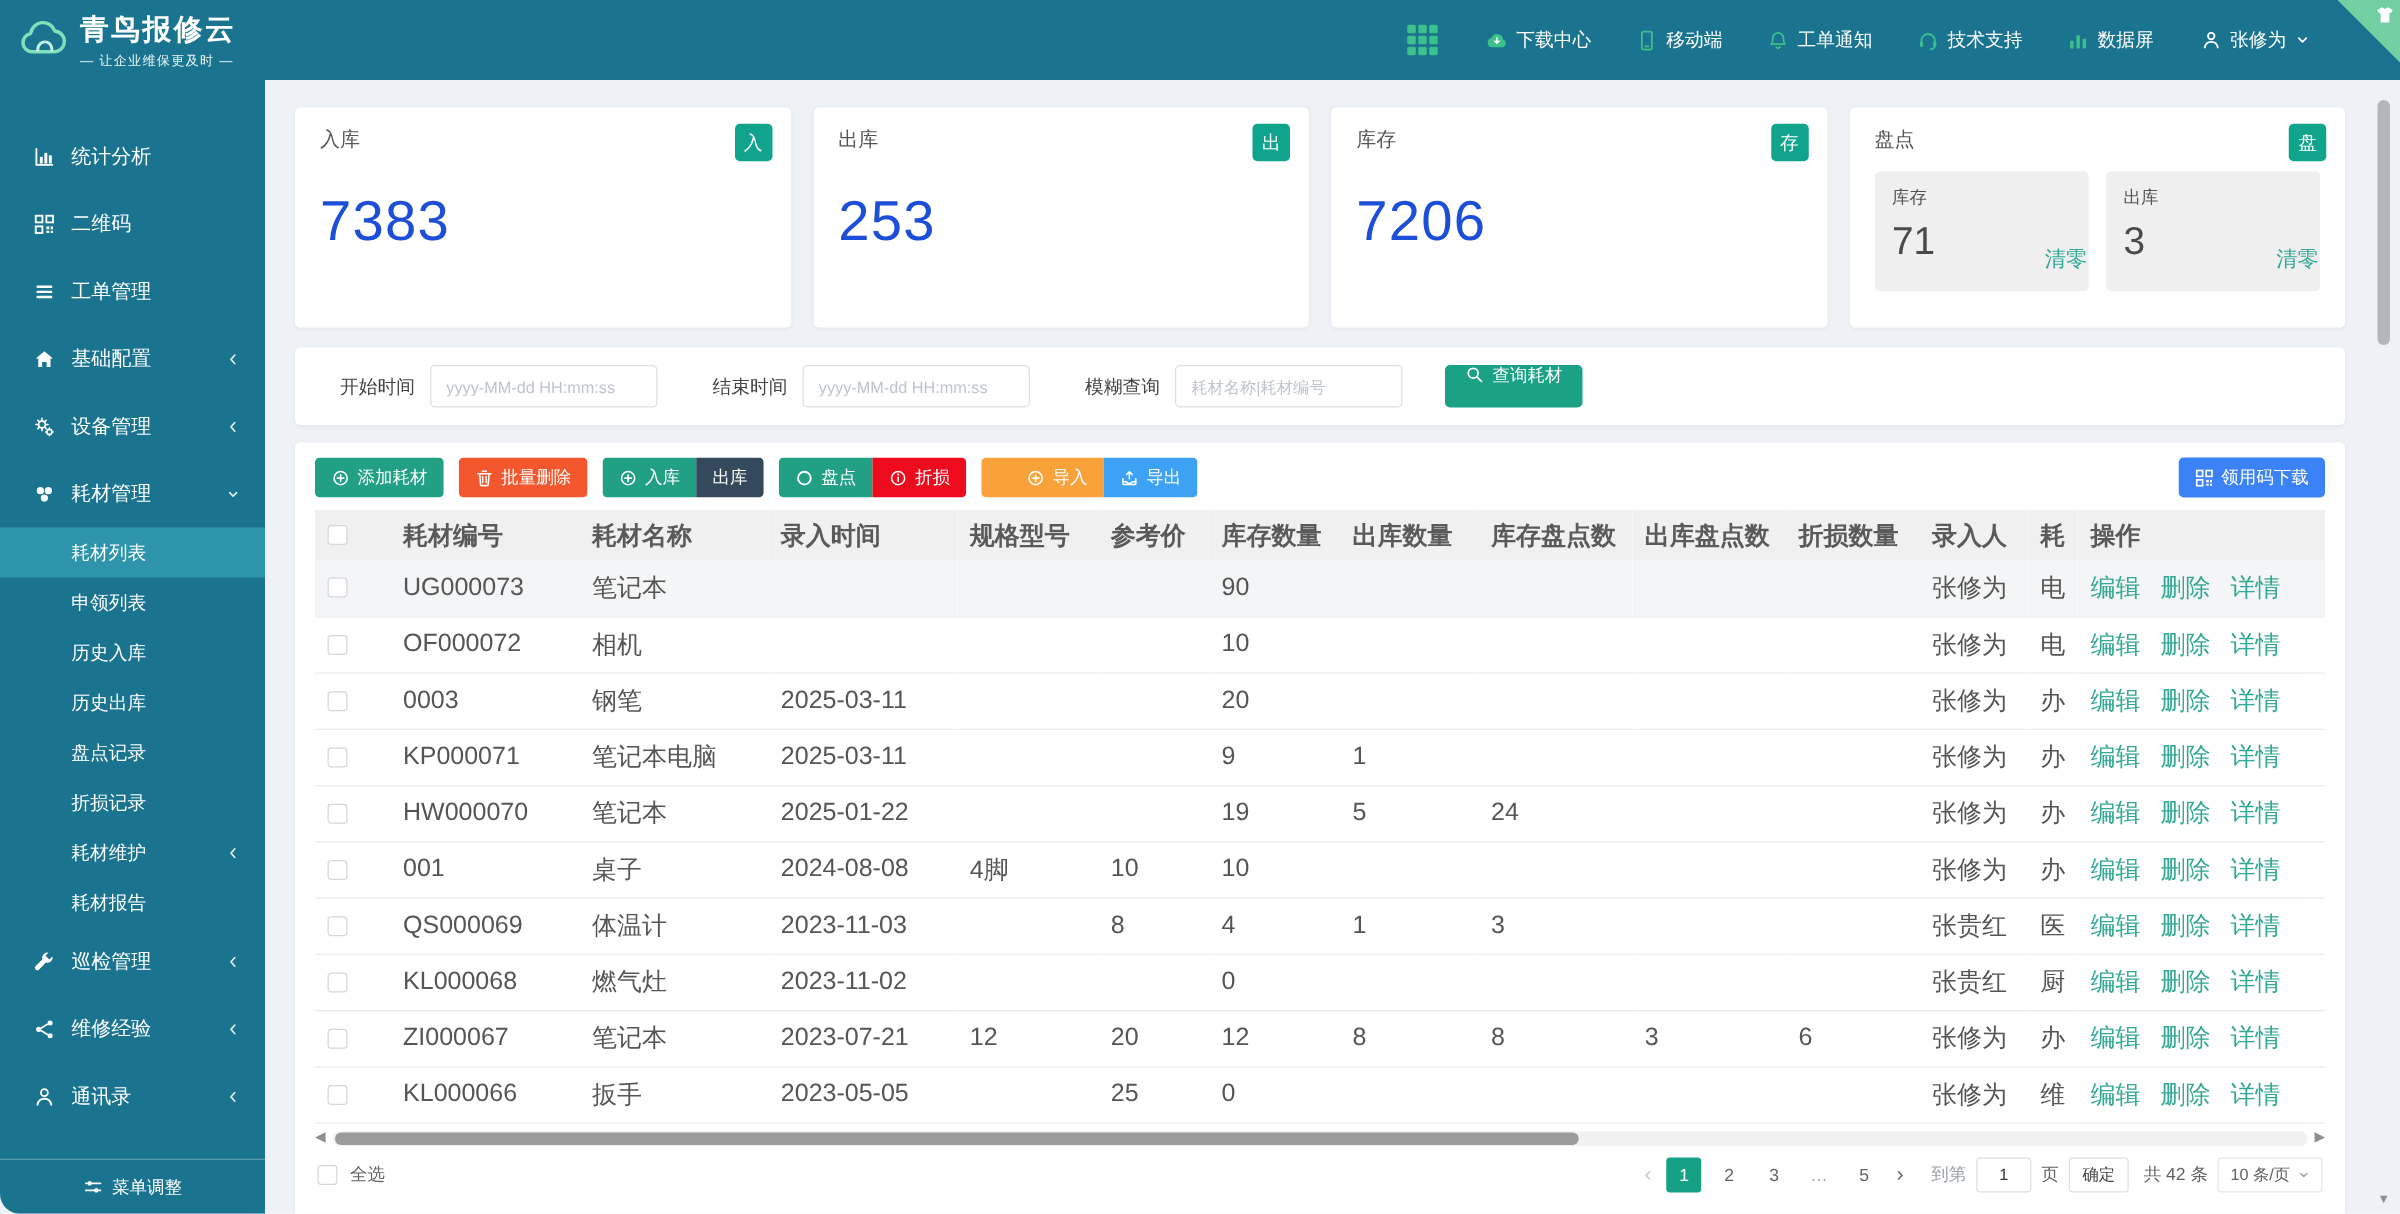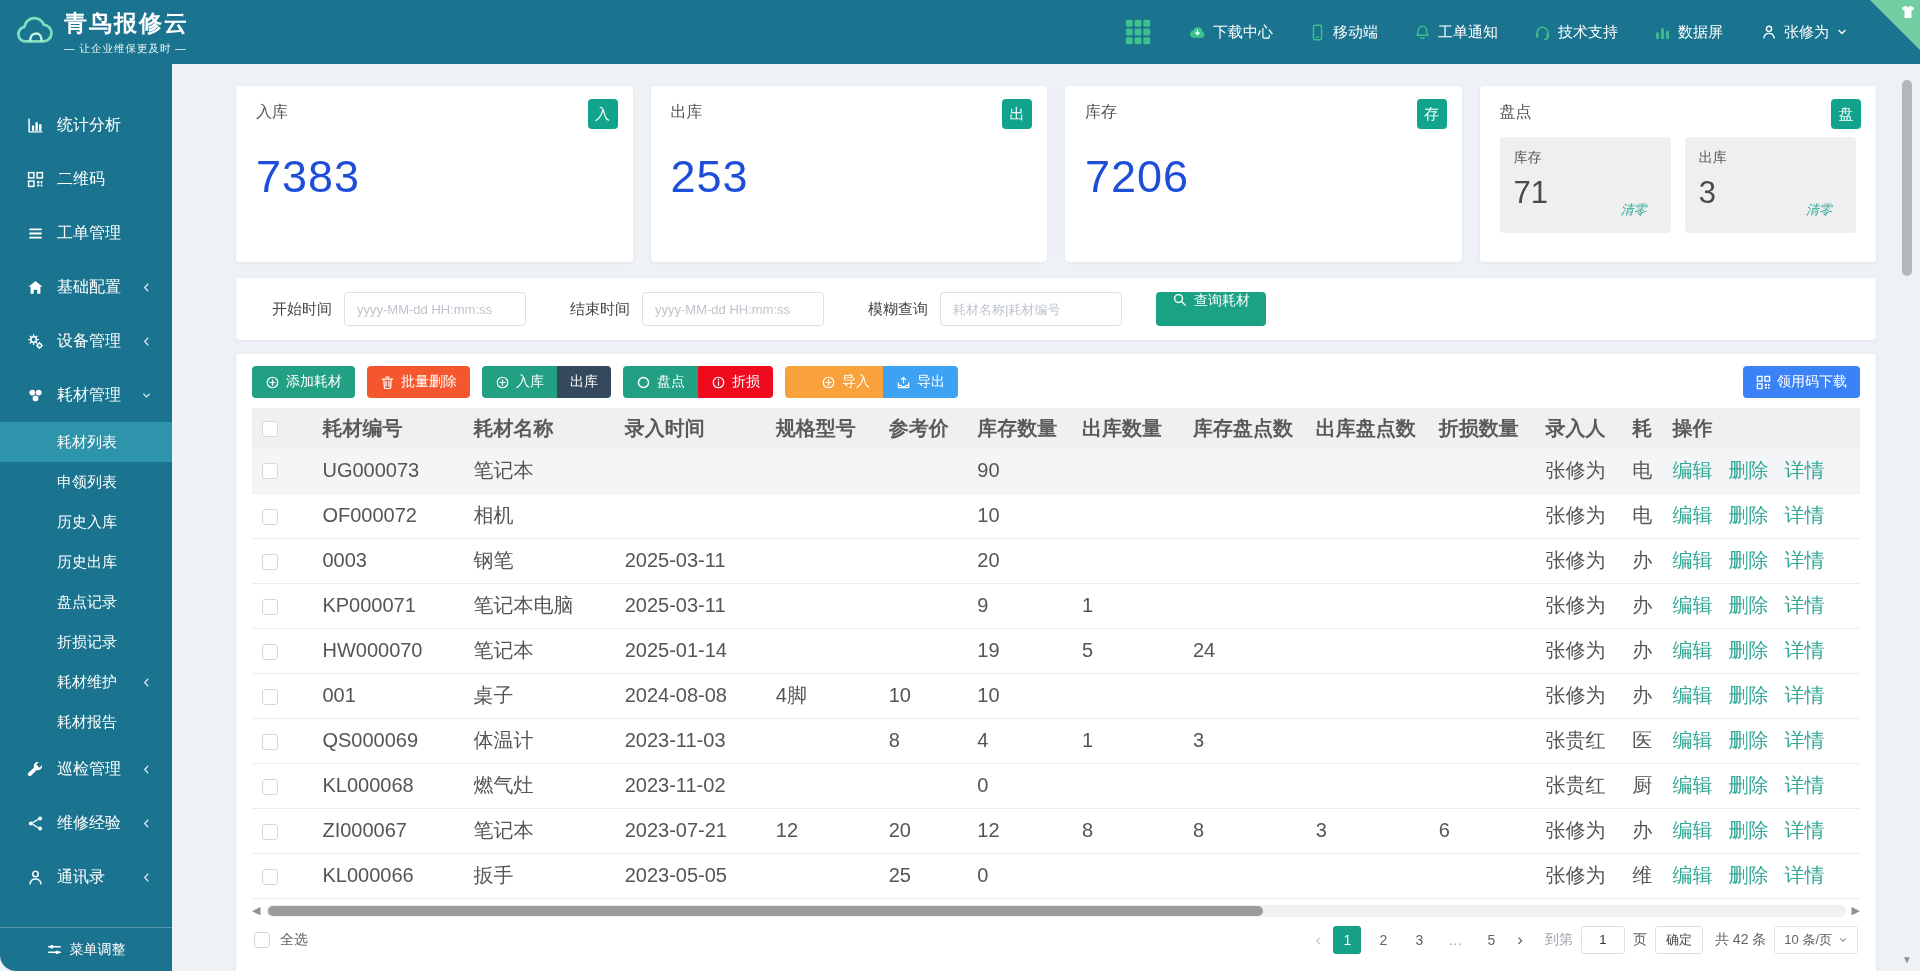--- a/index.html
+++ b/index.html
@@ -19,21 +19,21 @@
   .topnav-items { display:flex; align-items:center; gap:36px; }
   .nav-item { display:flex; align-items:center; gap:7px; cursor:pointer; white-space:nowrap; }
   .nav-item .ic { color:#3cc08c; width:17px; height:17px; }
   .user-chip { display:flex; align-items:center; gap:7px; cursor:pointer; }
   .user-chip .ic { color:#fff; }
   .user-chip .caret { width:12px; height:12px; }
   .corner-ribbon { position:absolute; top:0; right:0; width:0; height:0; border-top:50px solid #72cfa2; border-left:50px solid transparent; cursor:pointer; }
   .corner-ribbon .ic { position:absolute; top:-46px; right:4px; width:16px; height:16px; color:#fff; }
 
   
-  .sidebar { position:absolute; top:64px; left:0; bottom:0; width:172px; background:#1a7490; z-index:5; border-bottom-left-radius:16px; }
+  .sidebar { position:absolute; top:64px; left:0; bottom:0; width:212px; background:#1a7490; z-index:5; border-bottom-left-radius:16px; }
   .menu { padding-top:34px; }
   .menu-item { height:54px; display:flex; align-items:center; gap:13px; padding:0 20px 0 27px; color:#fff; font-size:16px; cursor:pointer; }
   .menu-item .ic { width:17px; height:17px; }
   .chev { width:11px !important; height:11px !important; margin-left:auto; opacity:.9; }
   .submenu-item { height:40px; display:flex; align-items:center; padding:0 20px 0 57px; color:#fff; font-size:15px; cursor:pointer; }
   .submenu-item.active { background:#2d94ac; }
   .menu-footer { position:absolute; bottom:0; left:0; right:0; height:44px; border-top:1px solid rgba(255,255,255,.28); display:flex; align-items:center; justify-content:center; gap:8px; color:#fff; font-size:14px; cursor:pointer; }
   .menu-footer .ic { width:15px; height:15px; color:#fff; }
 
   
@@ -41,21 +41,21 @@
 
   .stats-row { display:flex; gap:18px; }
   .stat-card { flex:1; background:#fff; border-radius:4px; height:176px; padding:16px 20px; position:relative; box-shadow:0 1px 4px rgba(0,0,0,.05); }
   .stat-label { font-size:16px; color:#555; }
   .stat-badge { position:absolute; top:13px; right:15px; width:30px; height:30px; background:#0fa48b; color:#fff; border-radius:4px; display:flex; align-items:center; justify-content:center; font-size:15px; }
   .stat-value { font-size:45px; color:#1d4ed8; margin-top:28px; letter-spacing:1px; }
   .stat-sub-row { display:flex; gap:14px; margin-top:14px; }
   .stat-sub { flex:1; background:#efefef; border-radius:4px; padding:12px 14px; position:relative; height:96px; }
   .stat-sub-label { font-size:14px; color:#555; }
   .stat-sub-value { font-size:31px; color:#4a4a4a; margin-top:8px; }
-  .stat-sub-action { position:absolute; right:24px; bottom:14px; color:#2fa895; font-size:13px; cursor:pointer;font-style:italic; }
+  .stat-sub-action { position:absolute; right:1px; bottom:14px; color:#2fa895; font-size:17px; cursor:pointer; }
 
   .filter-card { background:#fff; border-radius:4px; margin-top:16px; height:62px; display:flex; align-items:center; padding:0 14px 0 36px; box-shadow:0 1px 4px rgba(0,0,0,.05); }
   .filter-label { font-size:15px; color:#444; margin-right:12px; white-space:nowrap; }
   .filter-input { width:182px; height:34px; border:1px solid #dcdfe6; border-radius:4px; padding:0 12px; font-size:13px; color:#333; outline:none; font-family:inherit; }
   .filter-input::placeholder { color:#bfc4cc; }
   .fgap { width:44px; flex:none; }
   .btn-search { margin-left:34px; height:34px; background:#1ba184; color:#fff; border:none; border-radius:4px; font-size:14px; padding:0 16px; display:inline-flex; gap:7px; cursor:pointer; font-family:inherit; }
   .btn-search .ic { width:15px; height:15px; color:#fff; }
 
   .table-card { background:#fff; border-radius:4px; margin-top:14px; padding:12px 16px 0; box-shadow:0 1px 4px rgba(0,0,0,.05); height:640px; position:relative; }
@@ -648,21 +648,21 @@
               <td></td>
               <td></td>
               <td>张修为</td>
               <td>办</td>
               <td class="ops-cell"><span class="op-link">编辑</span><span class="op-link">删除</span><span class="op-link">详情</span></td>
             </tr>
             <tr class="">
               <td><span class="cb"></span></td>
               <td>HW000070</td>
               <td>笔记本</td>
-              <td>2025-01-14</td>
+              <td>2025-01-22</td>
               <td></td>
               <td></td>
               <td>19</td>
               <td>5</td>
               <td>24</td>
               <td></td>
               <td></td>
               <td>张修为</td>
               <td>办</td>
               <td class="ops-cell"><span class="op-link">编辑</span><span class="op-link">删除</span><span class="op-link">详情</span></td>

